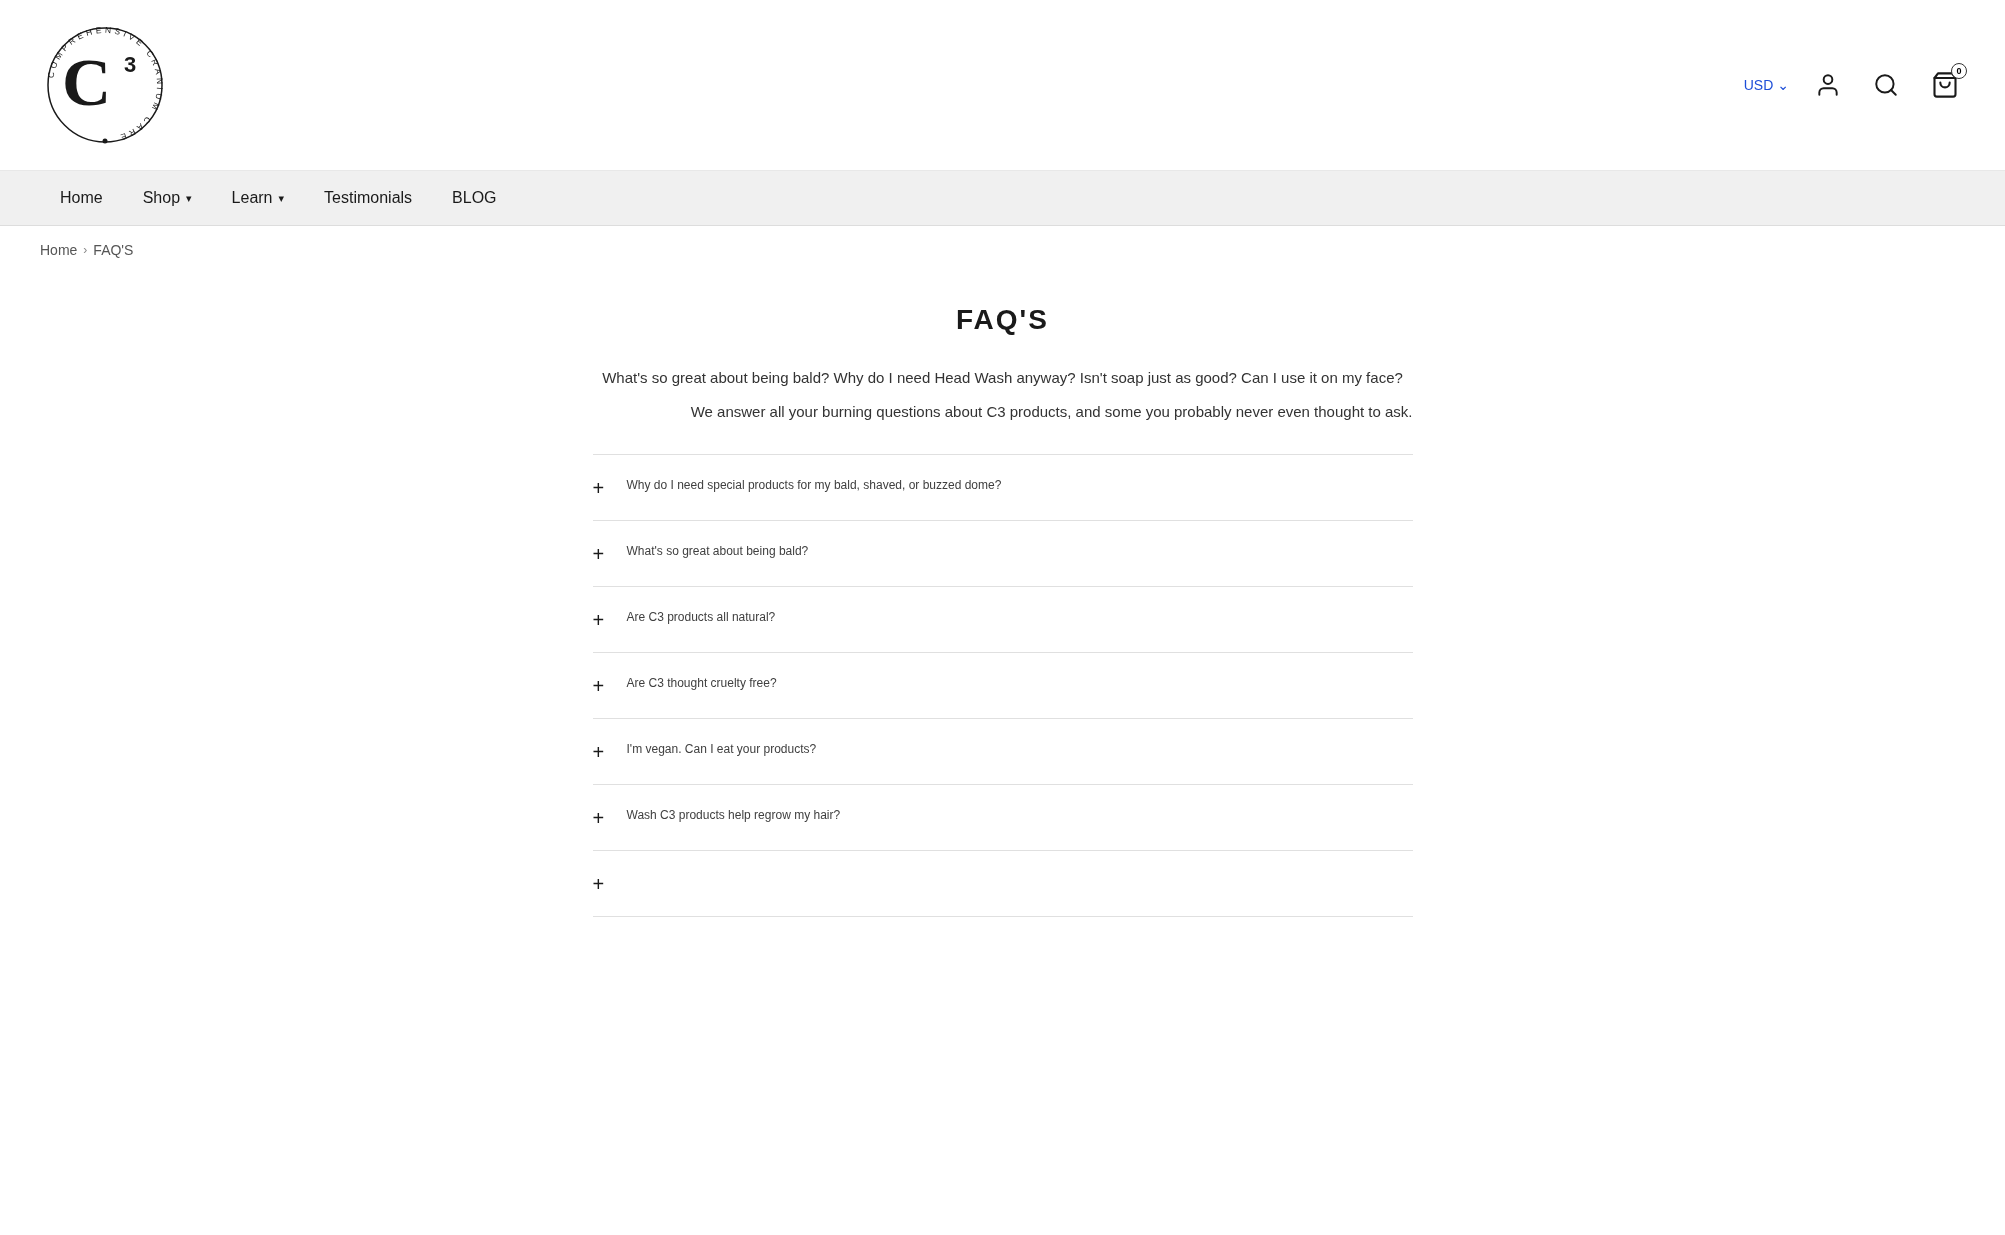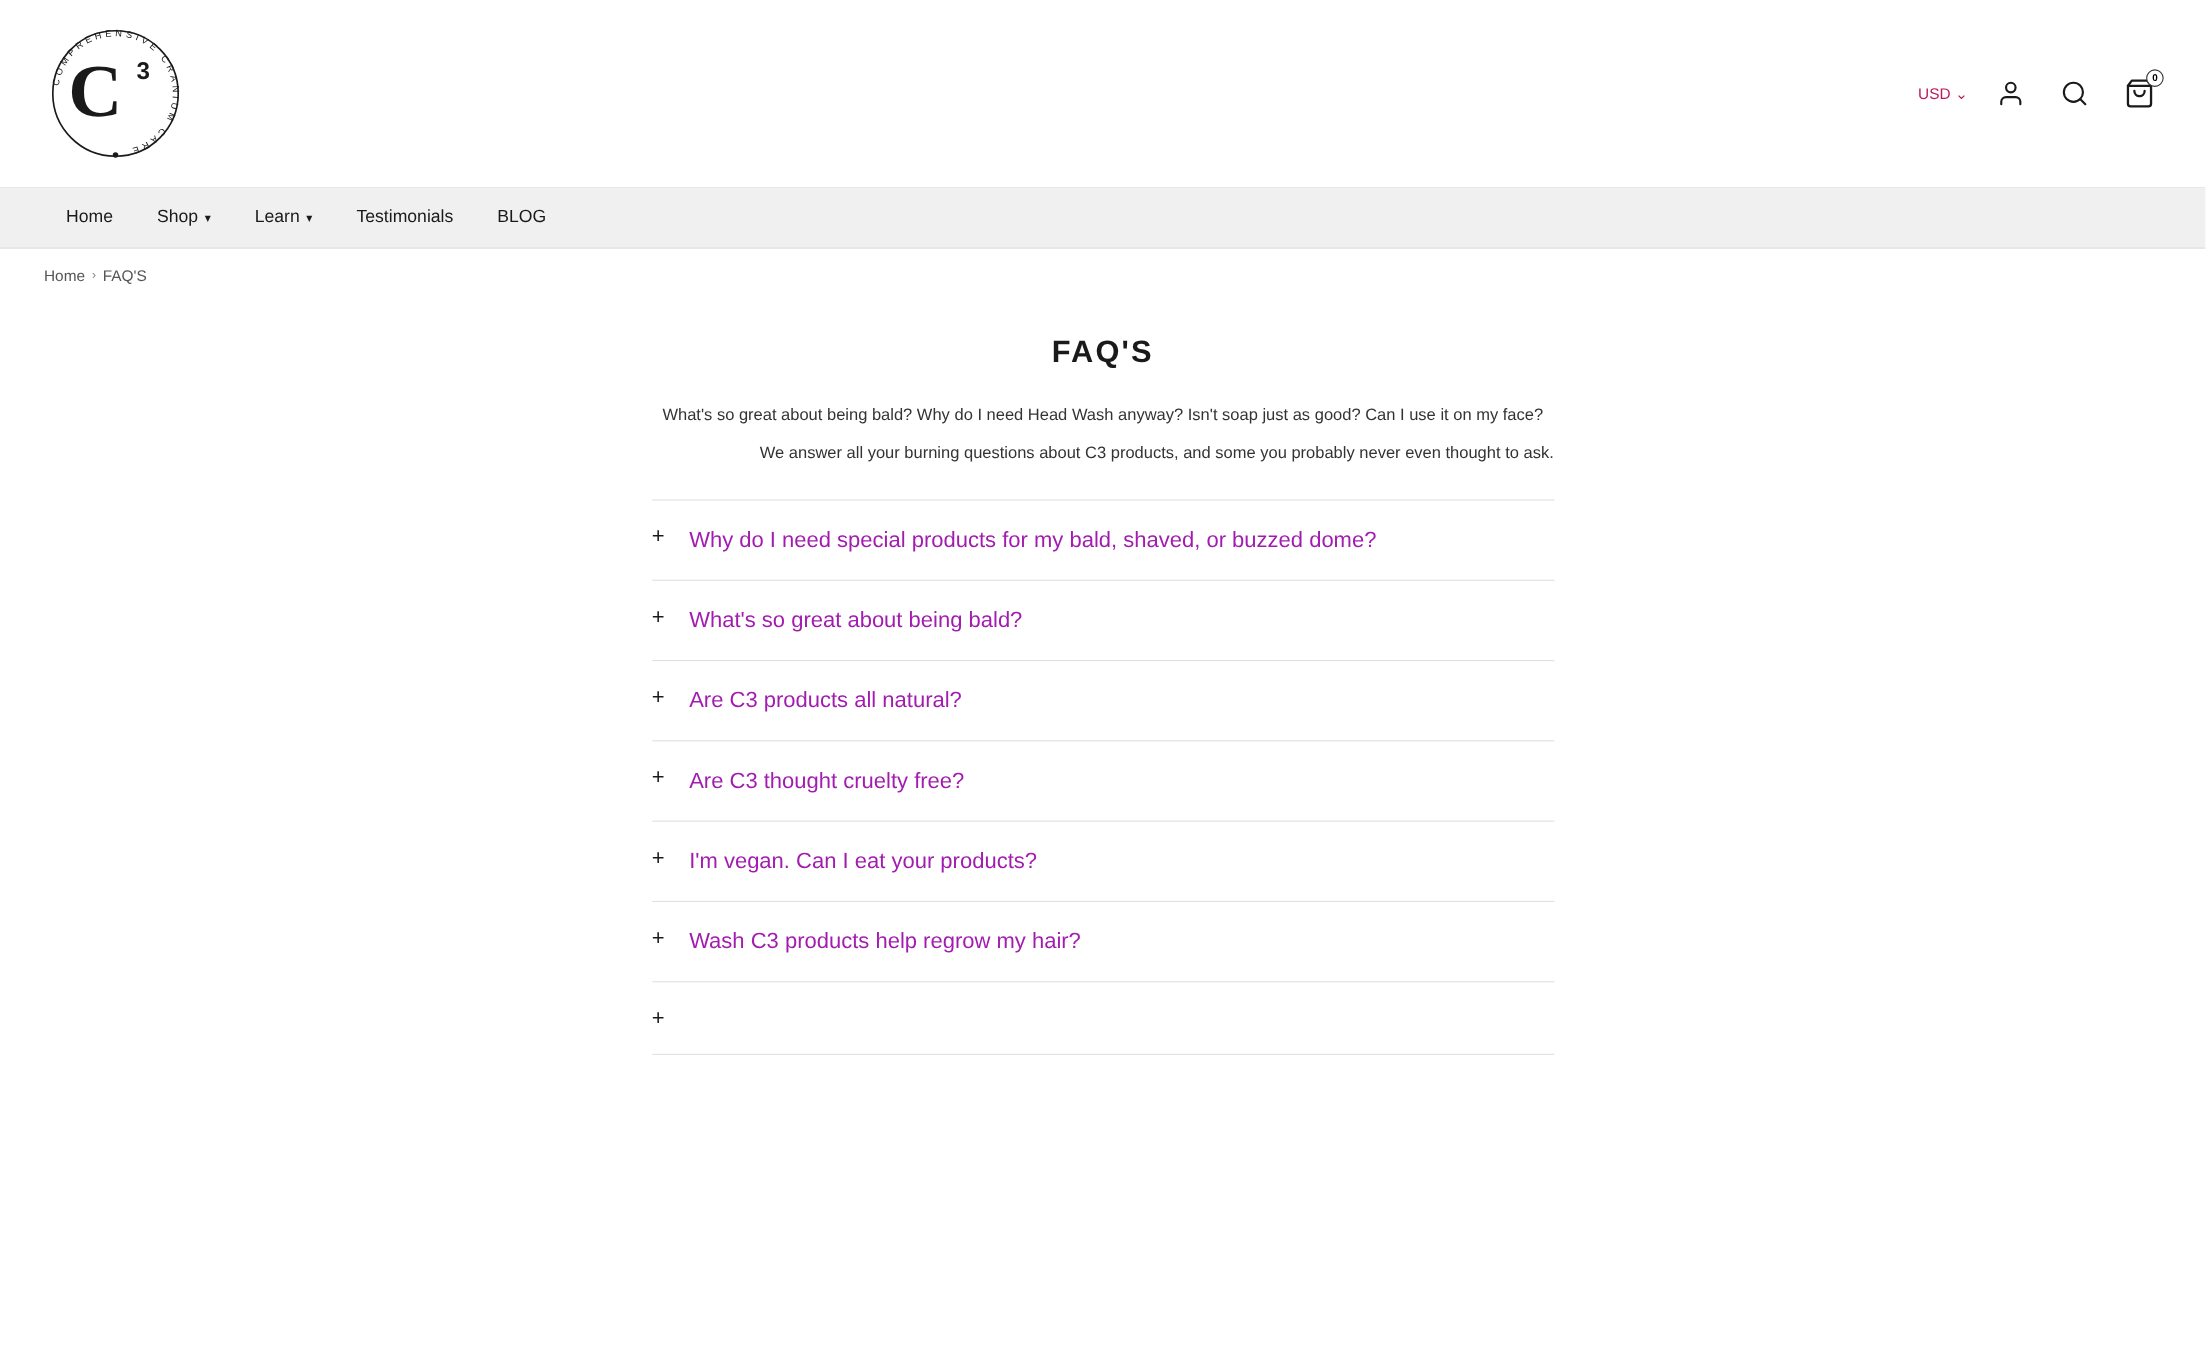--- a/index.html
+++ b/index.html
@@ -45,21 +45,21 @@
       display: flex;
       align-items: center;
       gap: 20px;
     }
 
     .currency-selector {
       display: flex;
       align-items: flex-end;
       gap: 4px;
       font-size: 14px;
-      color: #be185d;
+      color: #1d4ed8;
       cursor: pointer;
     }
 
     .header-icon-btn {
       background: none;
       border: none;
       cursor: pointer;
       padding: 6px;
       display: flex;
       align-items: center;
@@ -187,23 +187,23 @@
       font-size: 20px;
       font-weight: 300;
       color: #1a1a1a;
       line-height: 1;
       margin-top: 1px;
       flex-shrink: 0;
       width: 20px;
     }
 
     .faq-question {
-      font-size: 20px;
+      font-size: 12px;
       font-weight: 400;
-      color: #a21caf;
+      color: #404040;
       line-height: 1.4;
     }
   </style>
 </head>
 <body>
 
 <header class="header">
   <div class="logo-area">
     <div class="logo-circle">
       <svg viewBox="0 0 130 130" xmlns="http://www.w3.org/2000/svg">

